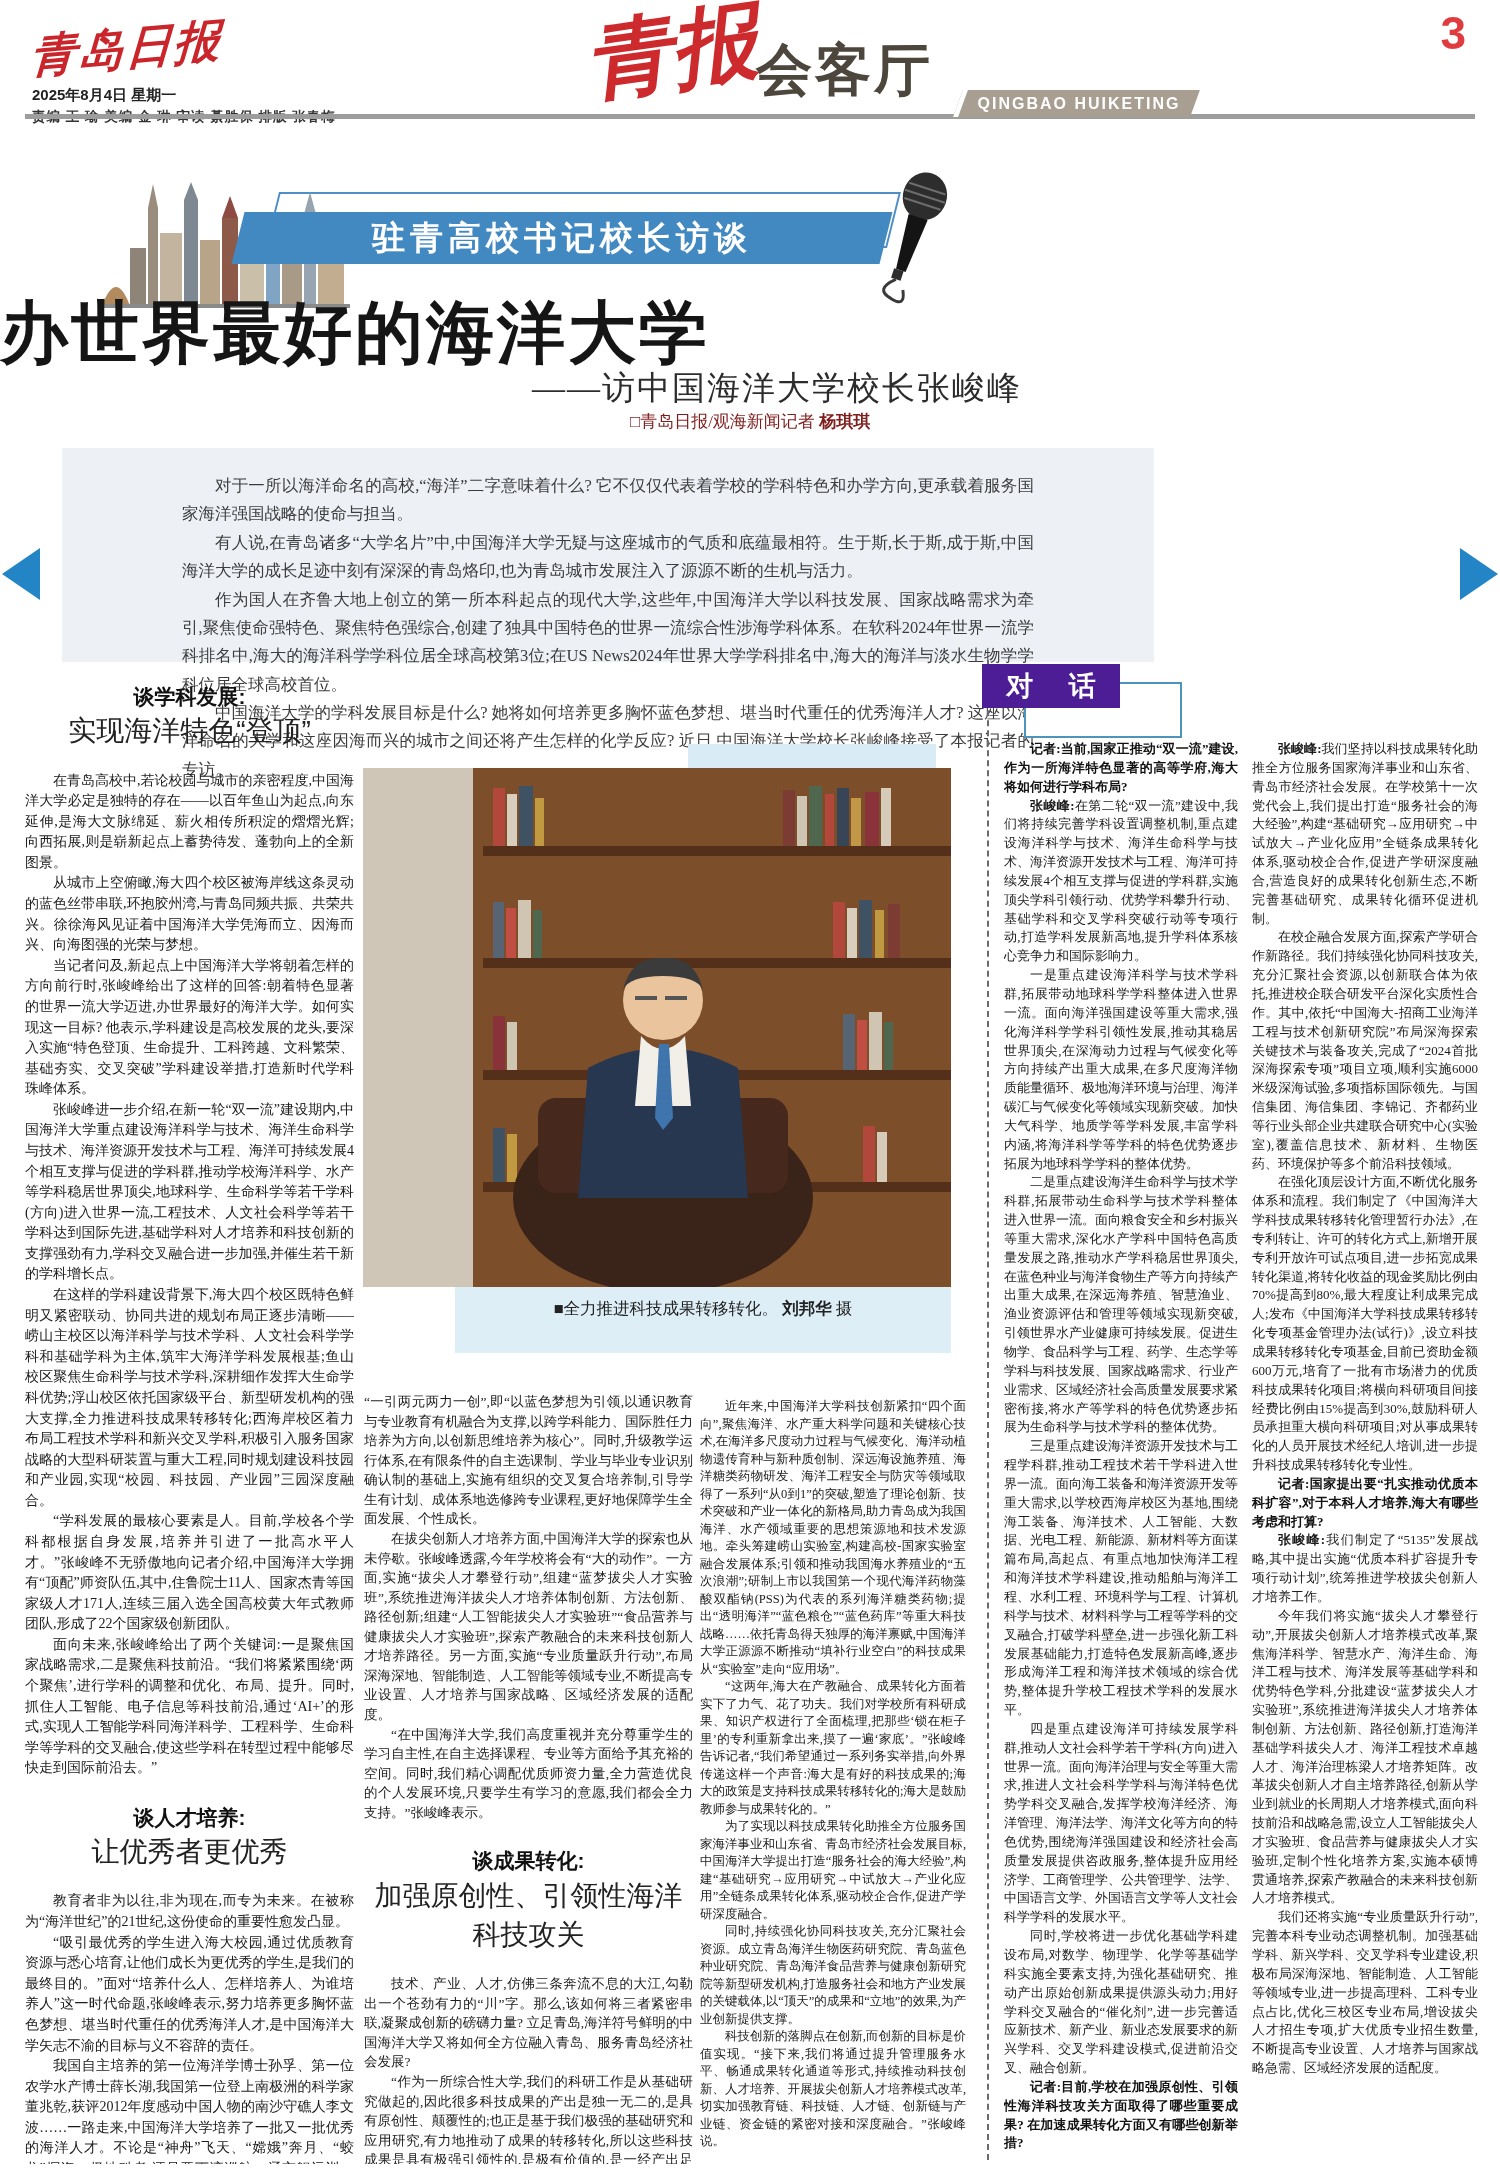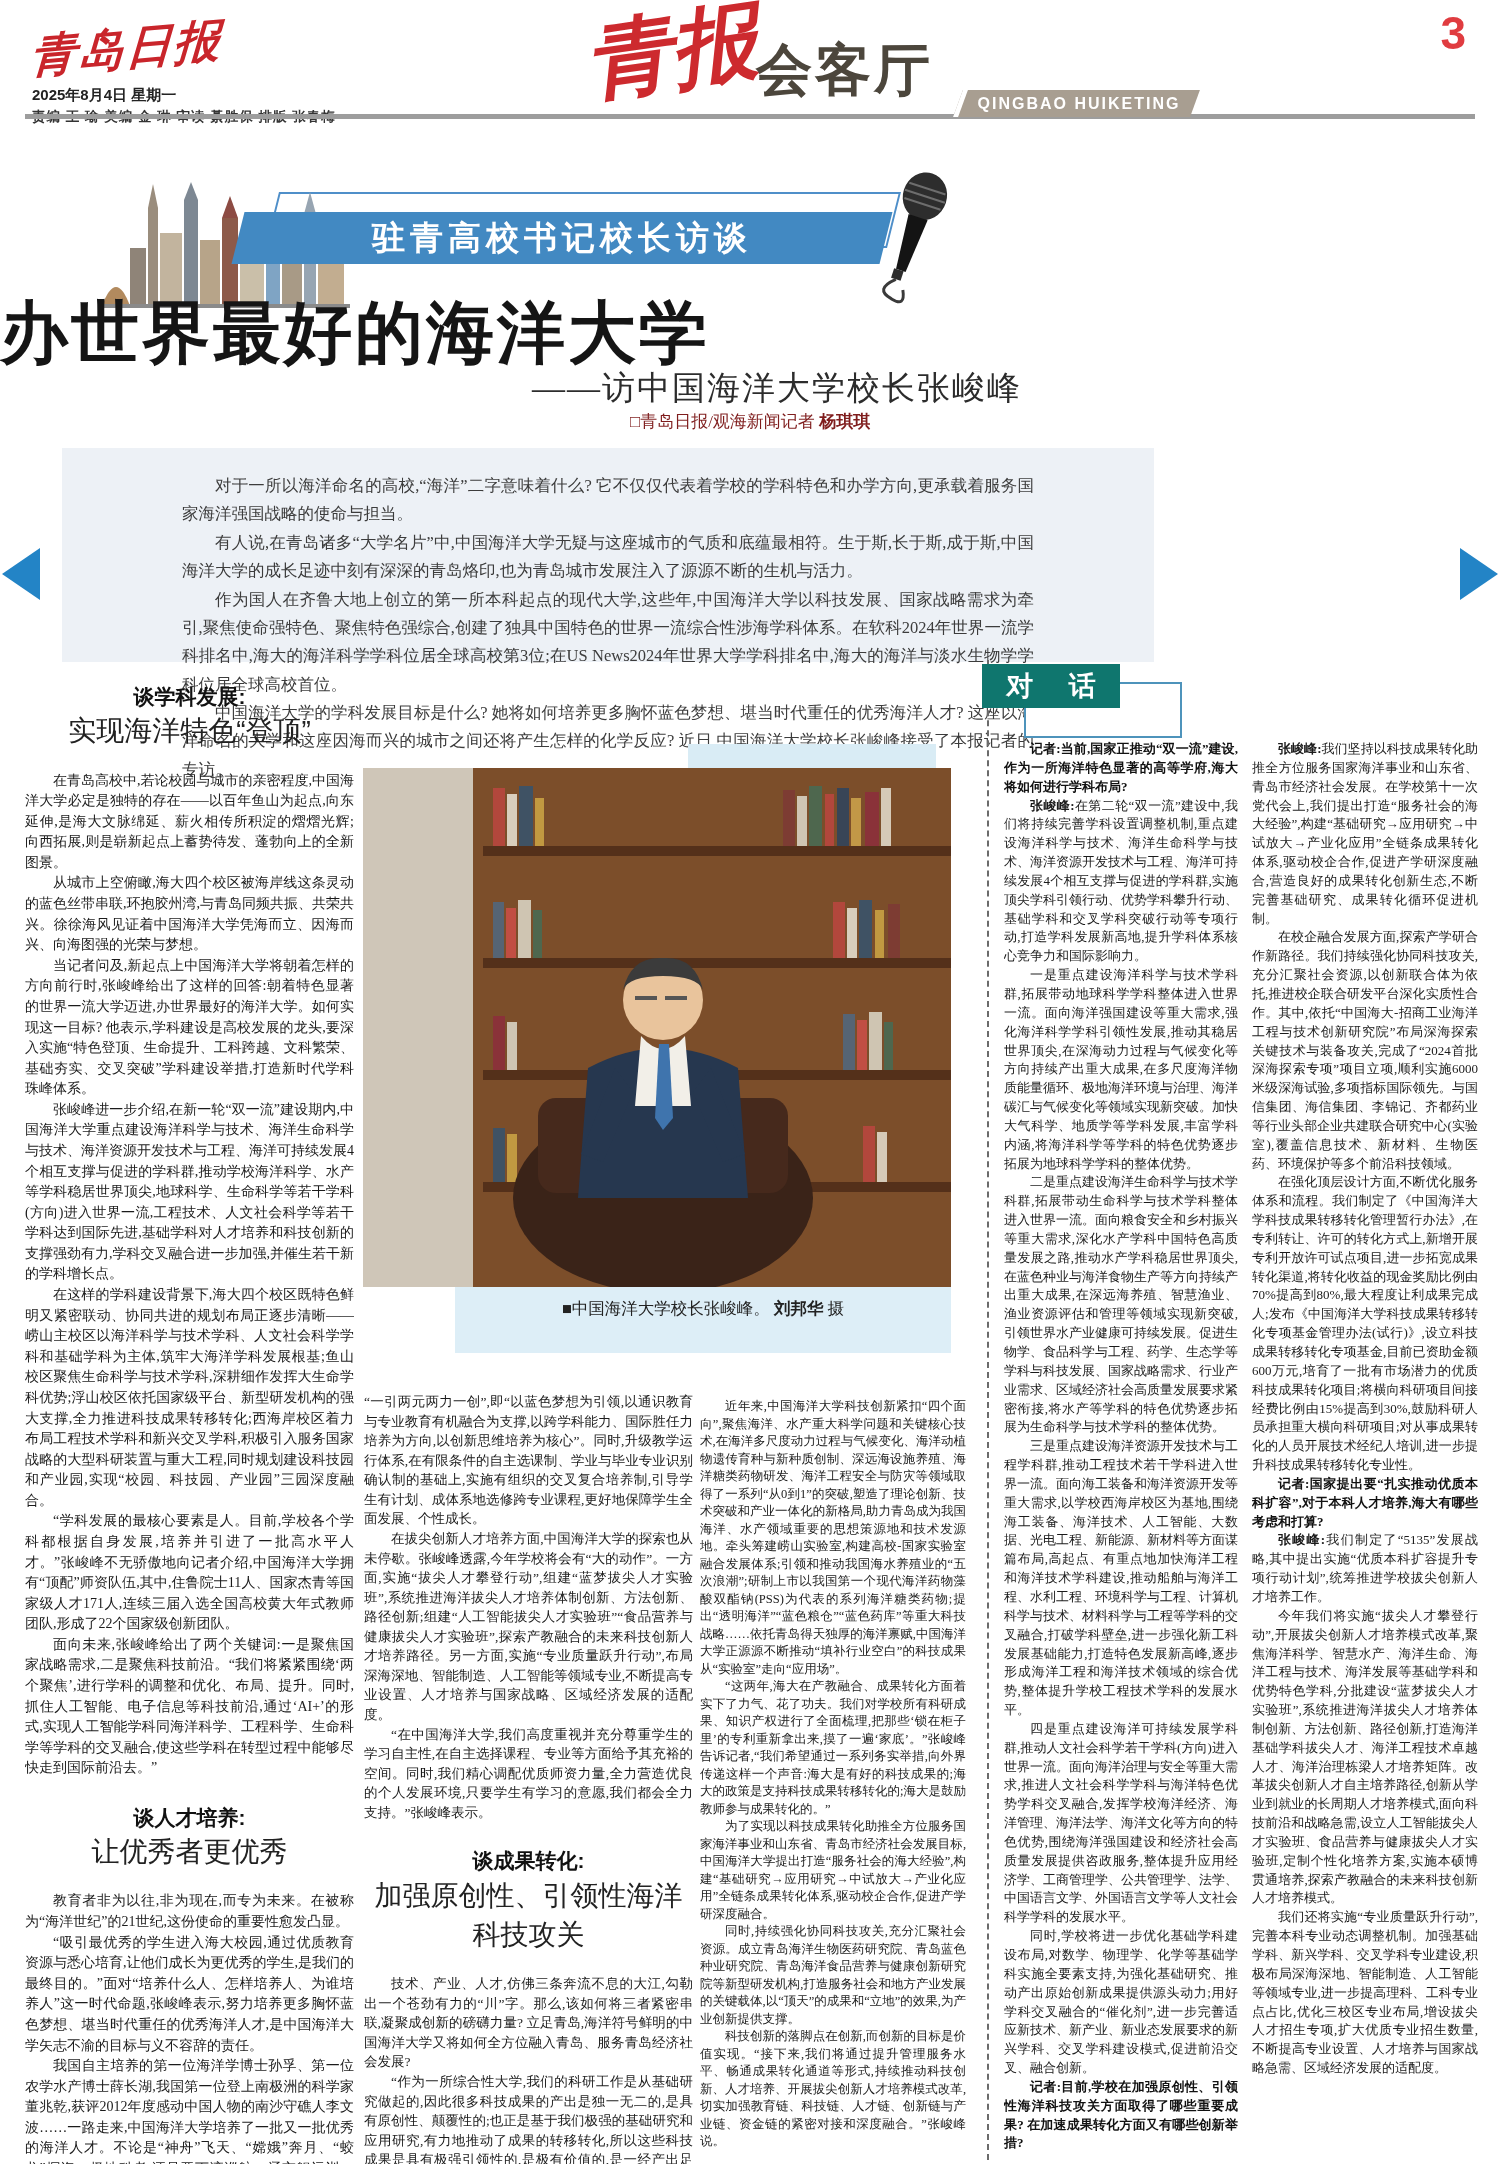--- a/index.html
+++ b/index.html
@@ -50,21 +50,21 @@
   .tri-right{right:2px;top:548px;border-left:38px solid #2384c6;}
   
   .photo-accent{position:absolute;left:688px;top:744px;width:248px;height:92px;background:#d9ecf5;z-index:0;}
   .photo{position:absolute;left:363px;top:768px;width:588px;height:519px;z-index:1;overflow:hidden;background:#6f4526;}
   .caption-band{position:absolute;left:455px;top:1287px;width:496px;height:66px;background:#ddeef7;z-index:0;}
   .caption{position:absolute;left:465px;top:1298px;width:476px;text-align:center;font-size:16.5px;color:#222;z-index:1;}
   .caption b{font-weight:bold;}
   
   .dlg-outline{position:absolute;left:1024px;top:682px;width:154px;height:52px;border:2px solid #4e93bb;
       background:#ffffff;z-index:1;}
-  .dlg-box{position:absolute;left:982px;top:664px;width:138px;height:44px;background:#0f766e;z-index:2;}
+  .dlg-box{position:absolute;left:982px;top:664px;width:138px;height:44px;background:#4c1d95;z-index:2;}
   .dlg-box span{display:block;color:#ffffff;font-size:27px;font-weight:bold;text-align:center;line-height:44px;
       letter-spacing:14px;text-indent:14px;font-family:"Liberation Sans","DejaVu Sans",sans-serif;}
   .dash-sep{position:absolute;left:987px;top:660px;height:1500px;border-left:2px dashed #6b6b6b;z-index:0;}
   
   .col{position:absolute;overflow:hidden;text-align:justify;color:#1b1b1b;}
   #col1{left:25px;top:678px;width:329px;height:1486px;font-size:14px;line-height:1.47;}
   #col2{left:364px;top:1392px;width:329px;height:772px;font-size:13.5px;line-height:1.45;}
   #col3{left:700px;top:1398px;width:266px;height:764px;font-size:12.5px;line-height:1.4;}
   #dlgA{left:1004px;top:740px;width:234px;height:1424px;font-size:13px;line-height:1.45;}
   #dlgB{left:1252px;top:740px;width:226px;height:1424px;font-size:13px;line-height:1.45;}
@@ -197,21 +197,21 @@
       <polygon points="296,276 306,276 310,350 300,362 292,350" fill="#3f74ad"></polygon>
       <circle cx="300" cy="232" r="40" fill="#e9c49c"></circle>
       <path d="M260 222 q8 -34 40 -32 q32 -2 40 32 q-6 -14 -40 -14 q-34 0 -40 14 Z" fill="#3b3b3b"></path>
       <path d="M272 230 h22 m8 0 h22" stroke="#555" stroke-width="4" fill="none"></path>
       <path d="M252 300 l-34 86 22 8 30 -70 Z" fill="#26374f"></path>
       <path d="M348 300 l34 86 -22 8 -30 -70 Z" fill="#26374f"></path>
     </svg>
   </div>
   <div class="caption-band"></div>
   <div class="caption">
-    <span>■中国海洋大学校长张峻峰。 </span><b>刘邦华</b><span> 摄</span>
+    <span>■全力推进科技成果转移转化。 </span><b>刘邦华</b><span> 摄</span>
   </div>
 
   <div class="dash-sep"></div>
   <div class="dlg-outline"></div>
   <div class="dlg-box">
     <span>对 话</span>
   </div>
 
   <div id="col1" class="col">
       <div class="sec-head first">

